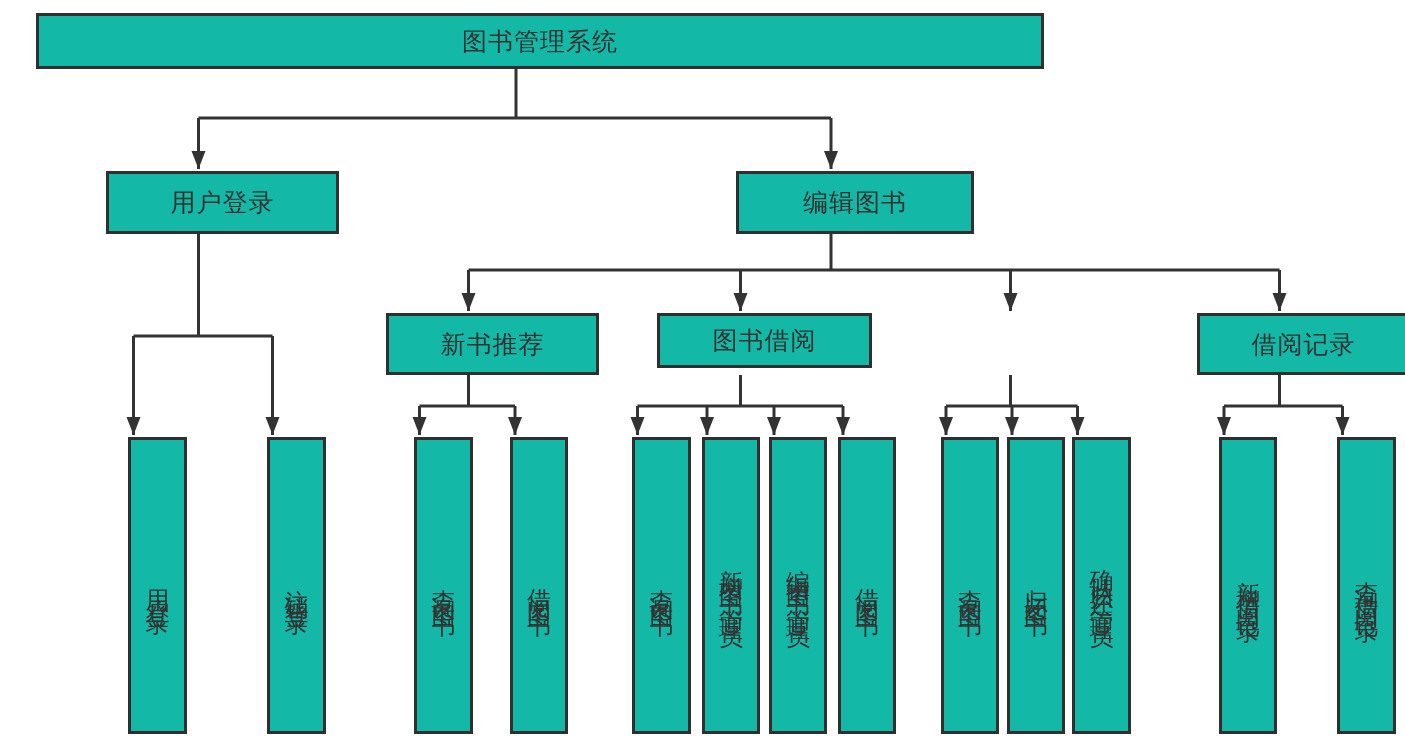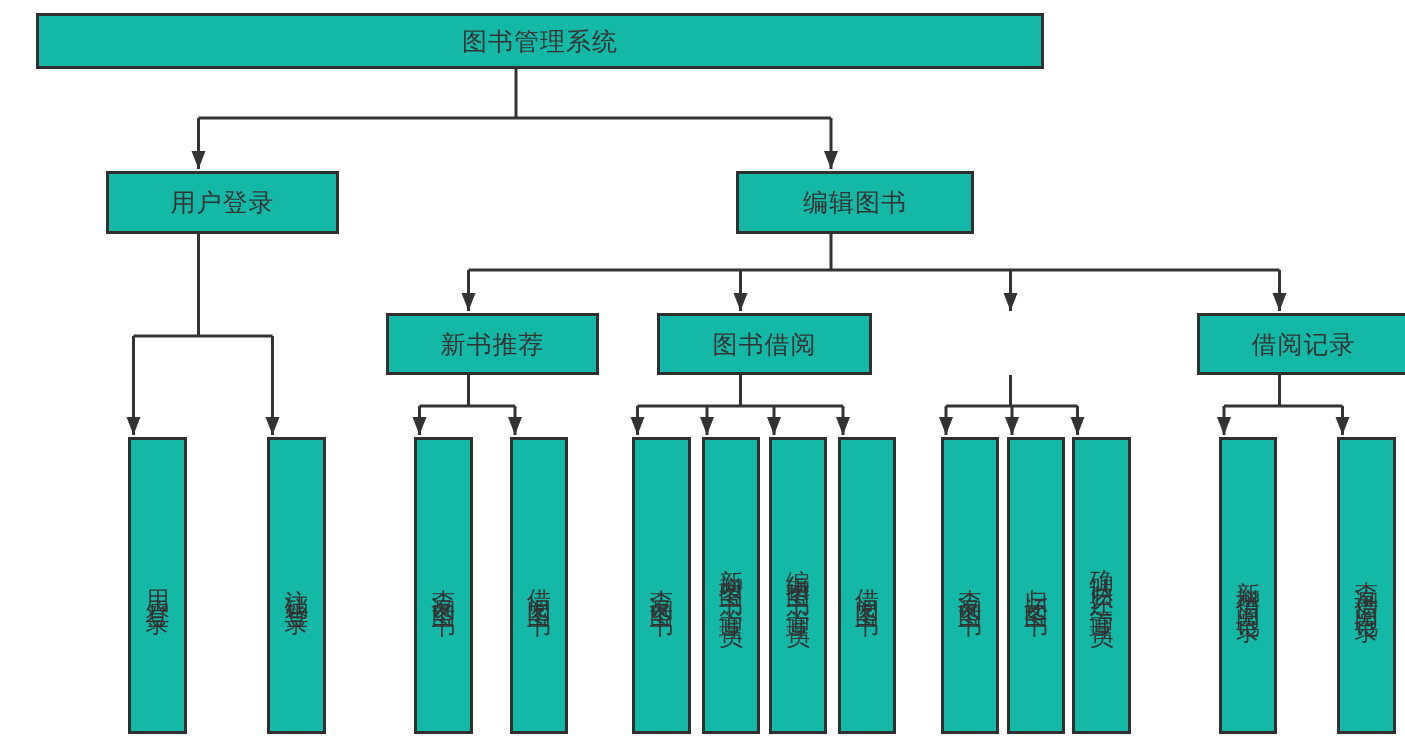--- a/index.html
+++ b/index.html
@@ -104,21 +104,21 @@
       <path d="M1342.5,406 V435" marker-end="url(#arw)"></path>
     </g>
   </svg>
 
   <div class="box" style="left:12px;top:13px;width:1008px;height:56px">图书管理系统</div>
 
   <div class="box" style="left:82px;top:171px;width:233px;height:63px">用户登录</div>
   <div class="box" style="left:712px;top:171px;width:238px;height:63px">编辑图书</div>
 
   <div class="box" style="left:362px;top:313px;width:213px;height:62px">新书推荐</div>
-  <div class="box" style="left:633px;top:313px;width:215px;height:62px">图书借阅</div>
+  <div class="box" style="left:633px;top:313px;width:215px;height:55px">图书借阅</div>
   <div class="box" style="left:1173px;top:313px;width:213px;height:62px">借阅记录</div>
 
   <div class="box v" style="left:104px;top:437px;width:59px;height:297px">用户登录</div>
   <div class="box v" style="left:243px;top:437px;width:59px;height:297px">注销登录</div>
 
   <div class="box v" style="left:390px;top:437px;width:59px;height:297px">查询图书</div>
   <div class="box v" style="left:486px;top:437px;width:58px;height:297px">借阅图书</div>
 
   <div class="box v" style="left:608px;top:437px;width:59px;height:297px">查询图书</div>
   <div class="box v" style="left:678px;top:437px;width:58px;height:297px">新增图书（管理员）</div>

